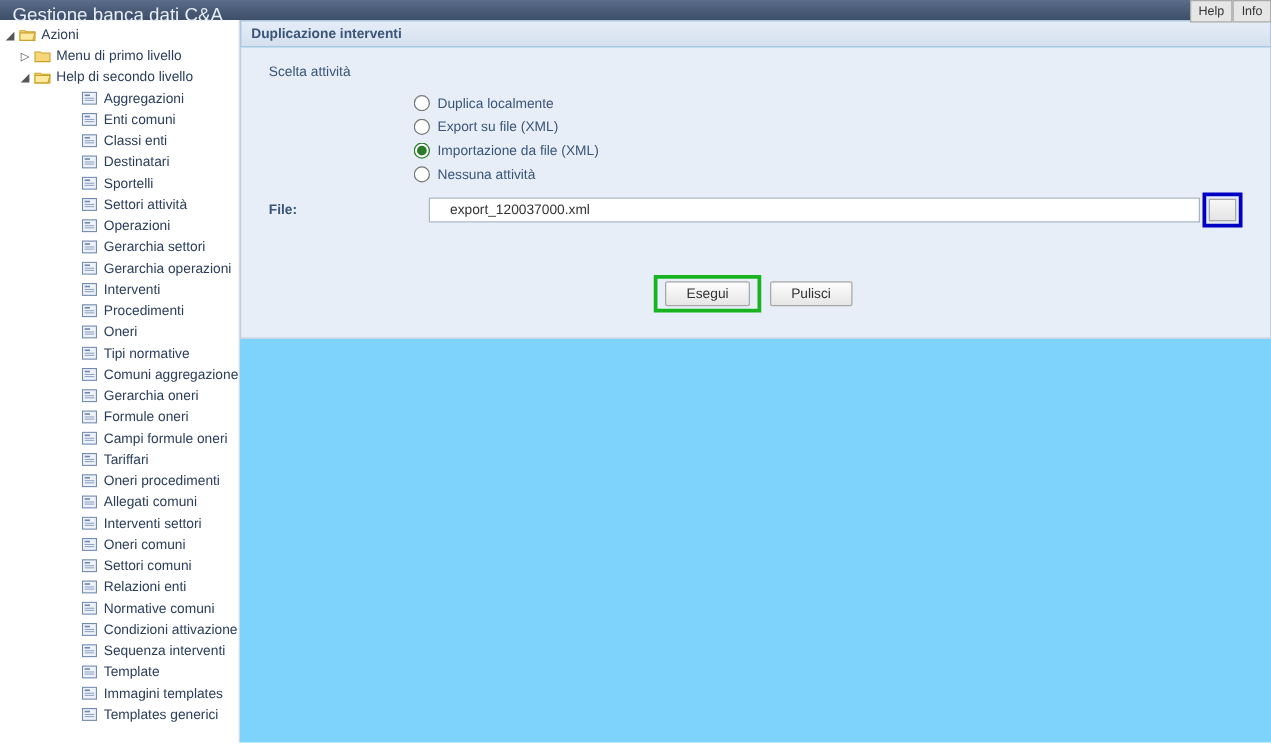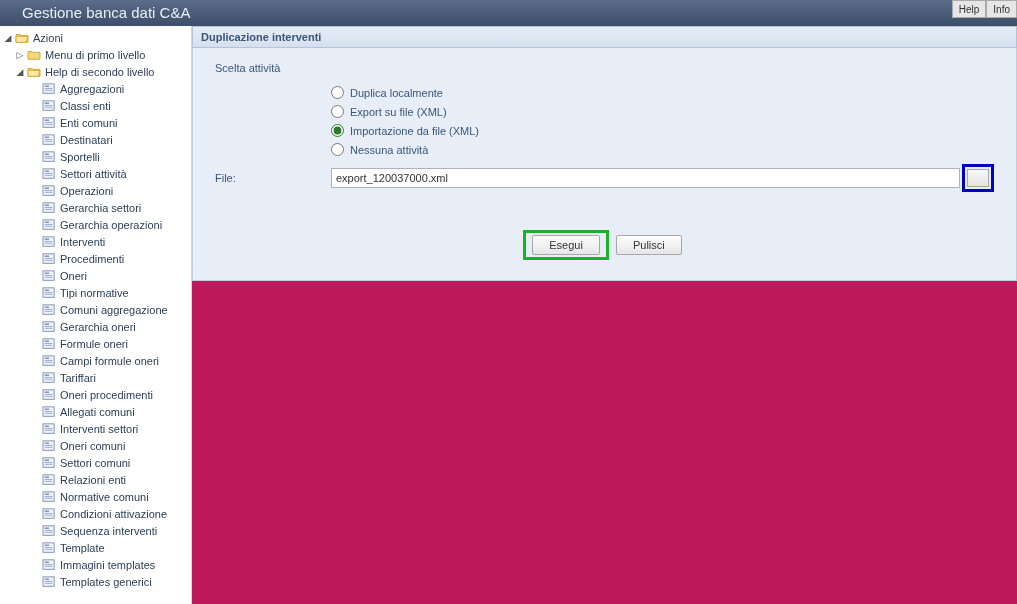--- a/index.html
+++ b/index.html
@@ -8,23 +8,23 @@
     font-size: 11px;
     background: #fff;
     width: 1017px;
     height: 604px;
     overflow: hidden;
     color: #333;
   }
   .titlebar {
     background: linear-gradient(to bottom, #5b6d8a 0%, #4a5c78 50%, #3e4f6a 100%);
     color: #e8eef5;
-    height: 26px;
+    height: 16px;
     line-height: 26px;
-    padding: 0 22px;
+    padding: 0 10px;
     font-size: 15px;
     position: relative;
   }
   .titlebar-buttons {
     position: absolute;
     right: 0;
     top: 0;
     height: 22px;
     display: flex;
   }
@@ -72,24 +72,24 @@
     margin-right: 3px;
     display: inline-flex;
     align-items: center;
     justify-content: center;
   }
   .folder-icon svg { width: 14px; height: 12px; }
   .item-icon svg { width: 14px; height: 12px; }
   .tree-label { flex: 1; }
   .indent-0 { padding-left: 2px; }
   .indent-1 { padding-left: 14px; }
-  .indent-2 { padding-left: 41px; }
+  .indent-2 { padding-left: 64px; }
   .content {
     flex: 1;
-    background: #be185d;
+    background: #7dd3fc;
   }
   .panel-header {
     background: linear-gradient(to bottom, #e5edf7, #d5e0ee);
     border: 1px solid #b5c3d6;
     padding: 4px 8px;
     font-weight: bold;
     color: #3a5578;
     font-size: 11px;
   }
   .panel-body {
@@ -114,29 +114,29 @@
   .radio-row input[type=radio] {
     margin-right: 6px;
     accent-color: #2a7a2a;
   }
   .file-row {
     display: flex;
     align-items: center;
     margin-top: 8px;
   }
   .file-label {
-    width: 116px;
-    font-weight: normal;
+    width: 128px;
+    font-weight: bold;
     color: #3a5578;
   }
   .file-input {
     flex: 1;
     height: 20px;
     border: 1px solid #a8b4c4;
-    padding: 1px 4px;
+    padding: 1px 16px;
     font-size: 11px;
     color: #333;
     background: #fff;
   }
   .file-browse-wrap {
     border: 3px solid #0000c4;
     padding: 2px;
     margin-left: 2px;
     display: inline-flex;
   }
@@ -228,32 +228,32 @@
         </div>
         <div class="tree-node indent-2">
           <span class="tree-icon item-icon">
             <svg viewBox="0 0 16 14">
               <rect x="1" y="1" width="13" height="11" fill="#eef3fb" stroke="#6f87ad"></rect>
               <rect x="3" y="3" width="5" height="1.5" fill="#6f87ad"></rect>
               <rect x="3" y="6" width="9" height="1" fill="#8fa4c2"></rect>
               <rect x="3" y="8" width="9" height="1" fill="#8fa4c2"></rect>
             </svg>
           </span>
+          <span class="tree-label">Enti comuni</span>
+        </div>
+        <div class="tree-node indent-2">
+          <span class="tree-icon item-icon">
+            <svg viewBox="0 0 16 14">
+              <rect x="1" y="1" width="13" height="11" fill="#eef3fb" stroke="#6f87ad"></rect>
+              <rect x="3" y="3" width="5" height="1.5" fill="#6f87ad"></rect>
+              <rect x="3" y="6" width="9" height="1" fill="#8fa4c2"></rect>
+              <rect x="3" y="8" width="9" height="1" fill="#8fa4c2"></rect>
+            </svg>
+          </span>
           <span class="tree-label">Classi enti</span>
-        </div>
-        <div class="tree-node indent-2">
-          <span class="tree-icon item-icon">
-            <svg viewBox="0 0 16 14">
-              <rect x="1" y="1" width="13" height="11" fill="#eef3fb" stroke="#6f87ad"></rect>
-              <rect x="3" y="3" width="5" height="1.5" fill="#6f87ad"></rect>
-              <rect x="3" y="6" width="9" height="1" fill="#8fa4c2"></rect>
-              <rect x="3" y="8" width="9" height="1" fill="#8fa4c2"></rect>
-            </svg>
-          </span>
-          <span class="tree-label">Enti comuni</span>
         </div>
         <div class="tree-node indent-2">
           <span class="tree-icon item-icon">
             <svg viewBox="0 0 16 14">
               <rect x="1" y="1" width="13" height="11" fill="#eef3fb" stroke="#6f87ad"></rect>
               <rect x="3" y="3" width="5" height="1.5" fill="#6f87ad"></rect>
               <rect x="3" y="6" width="9" height="1" fill="#8fa4c2"></rect>
               <rect x="3" y="8" width="9" height="1" fill="#8fa4c2"></rect>
             </svg>
           </span>

